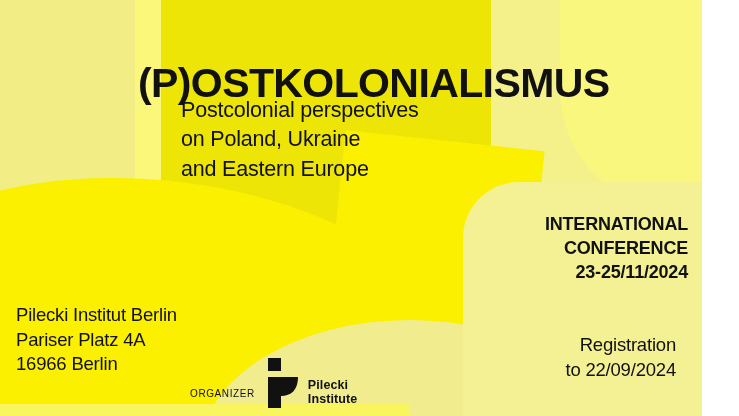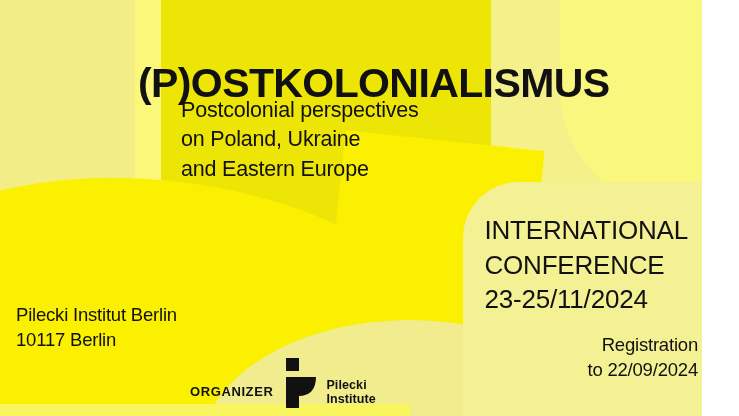--- a/index.html
+++ b/index.html
@@ -110,41 +110,41 @@
     font-weight: 400;
     line-height: 1.37;
     letter-spacing: -0.2px;
   }
   .subtitle div { white-space: nowrap; }
 
   .conference-block {
     position: absolute;
     right: 14px;
     top: 213px;
-    text-align: left;
-    font-size: 26px;
-    font-weight: 400;
+    text-align: right;
+    font-size: 18px;
+    font-weight: 700;
     line-height: 1.33;
     letter-spacing: -0.2px;
   }
   .conference-block div { white-space: nowrap; }
 
   .dot {
     position: absolute;
     left: 705px;
     top: 314px;
     width: 10px;
     height: 10px;
     border-radius: 50%;
     background: #F2E800;
   }
 
   .registration {
     position: absolute;
-    right: 4px;
+    right: 26px;
     top: 333px;
     text-align: right;
     font-size: 18.5px;
     font-weight: 400;
     line-height: 1.35;
     letter-spacing: -0.2px;
   }
   .registration div { white-space: nowrap; }
 
   .address {
@@ -161,22 +161,22 @@
   
   .organizer-row {
     position: absolute;
     left: 190px;
     top: 358px;
     display: flex;
     align-items: flex-end;
     gap: 12px;
   }
   .organizer-label {
-    font-size: 13px;
-    font-weight: 700;
+    font-size: 10px;
+    font-weight: 400;
     letter-spacing: 0.6px;
     padding-bottom: 9px;
     white-space: nowrap;
   }
   .logo {
     display: flex;
     align-items: flex-end;
     gap: 7px;
   }
   .logo-mark { display: block; }
@@ -225,21 +225,22 @@
 
   <div class="dot"></div>
 
   <div class="registration">
     <div>Registration</div>
     <div>to 22/09/2024</div>
   </div>
 
   <div class="address">
     <div>Pilecki Institut Berlin</div>
-    <div>10117 Berlin</div>
+    <div>Pariser Platz 4A</div>
+    <div>16966 Berlin</div>
   </div>
 
   <div class="organizer-row">
     <div class="organizer-label">ORGANIZER</div>
     <div class="logo">
       <svg class="logo-mark" width="34" height="50" viewBox="0 0 34 50" aria-hidden="true">
         <rect x="1" y="0" width="13" height="13" fill="#111111"></rect>
         <path d="M1 19 H14 V50 H1 Z" fill="#111111"></path>
         <path d="M14 19 H31 C31 32 24 38 14 38 Z" fill="#111111"></path>
       </svg>

